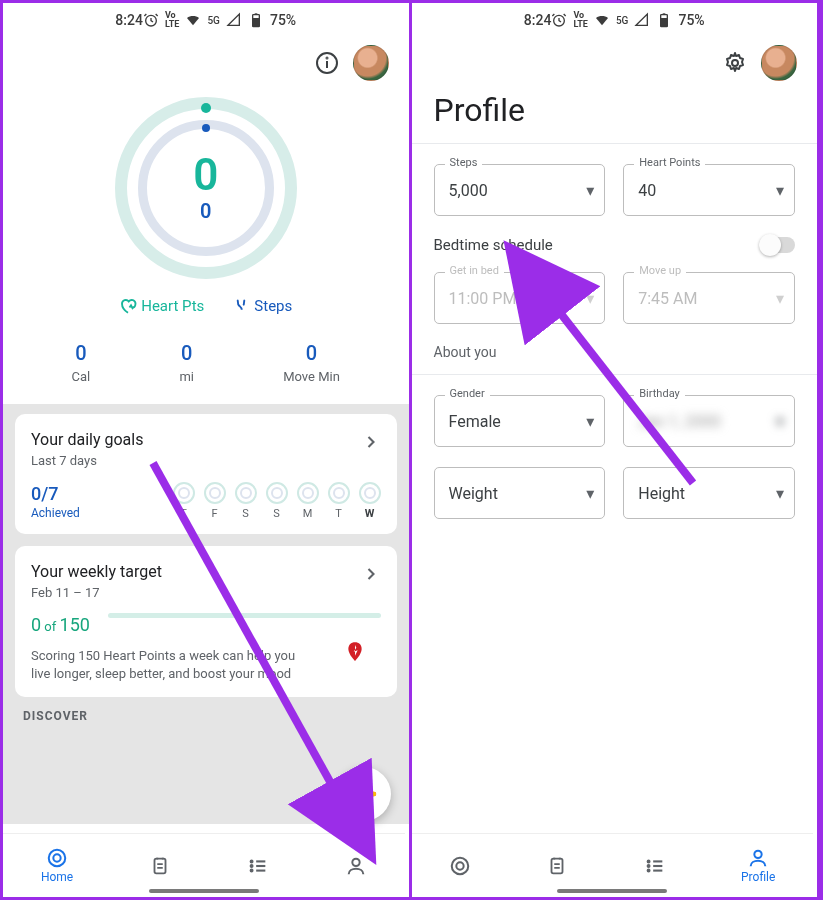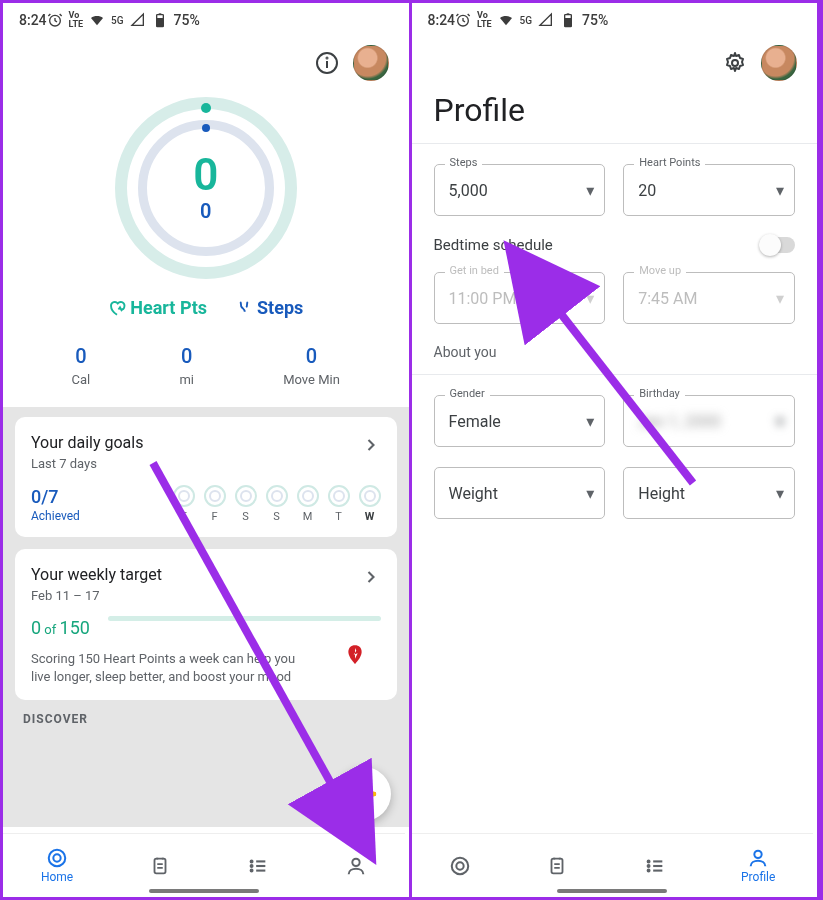--- a/index.html
+++ b/index.html
@@ -1,33 +1,33 @@
 <!DOCTYPE html>
 <html><head>
 <meta charset="utf-8">
 <style>
 *{box-sizing:border-box;margin:0;padding:0;font-family:'Google Sans',Roboto,Arial,sans-serif}
 body{background:#f0f0f0;display:flex;justify-content:center;padding:0}
 .stage{width:823px;height:900px;position:relative;background:#fff;border:3px solid #9b2de8;display:flex}
 .phone{flex:1;position:relative;background:#fff;overflow:hidden;border-right:3px solid #9b2de8}
 .phone:last-child{border-right:none}
-.status-bar{display:flex;justify-content:flex-start;align-items:center;padding:8px 16px;font-size:14px;font-weight:500;color:#3c3c3c}
+.status-bar{display:flex;justify-content:center;align-items:center;padding:8px 16px;font-size:14px;font-weight:500;color:#3c3c3c}
 .status-icons{display:flex;gap:6px;align-items:center}
 .status-icons svg{width:16px;height:16px}
 .topbar{display:flex;justify-content:flex-end;align-items:center;gap:12px;padding:8px 20px 4px}
 .avatar{width:36px;height:36px;border-radius:50%;background:radial-gradient(circle at 40% 35%,#e8b090 0 30%,#c78860 35% 60%,#3a6640 70%);border:1px solid rgba(0,0,0,.1)}
 .icon-btn{width:28px;height:28px;display:flex;align-items:center;justify-content:center;color:#5f6368}
 .ring-wrap{display:flex;flex-direction:column;align-items:center;padding:12px 0 10px}
 .ring-outer{width:182px;height:182px;border-radius:50%;border:12px solid #d7ede9;display:flex;align-items:center;justify-content:center;position:relative}
 .ring-dot{position:absolute;top:-6px;left:50%;transform:translateX(-50%);width:10px;height:10px;border-radius:50%;background:#18b69b}
 .ring-inner{width:136px;height:136px;border-radius:50%;border:9px solid #dde3ee;display:flex;flex-direction:column;align-items:center;justify-content:center;position:relative}
 .ring-dot2{position:absolute;top:-5px;left:50%;transform:translateX(-50%);width:8px;height:8px;border-radius:50%;background:#185abc}
 .big0{font-size:44px;font-weight:600;color:#18b69b;line-height:1}
 .small0{font-size:20px;font-weight:600;color:#185abc;margin-top:2px}
-.legend{display:flex;gap:28px;margin-top:18px;font-size:18px;font-weight:700}
+.legend{display:flex;gap:28px;margin-top:18px;font-size:15px;font-weight:400}
 .lg-heart{color:#18b69b;display:flex;align-items:center;gap:4px}
 .lg-steps{color:#185abc;display:flex;align-items:center;gap:4px}
 .metrics{display:flex;justify-content:space-around;padding:16px 24px 20px}
 .metric{display:flex;flex-direction:column;align-items:center;gap:4px}
 .metric .val{color:#185abc;font-size:20px;font-weight:500}
 .metric .lab{color:#5f6368;font-size:13px}
 .cards{padding:0 12px;background:#e5e5e5;padding-top:10px;height:420px;overflow:hidden}
 .card{background:#fff;border-radius:10px;padding:16px 16px 14px;margin-bottom:12px;position:relative}
 .card-title{font-size:16px;color:#202124;font-weight:400}
 .card-sub{font-size:13px;color:#5f6368;margin-top:4px}
@@ -302,21 +302,21 @@
   <div class="hr"></div>
   <div class="section" style="padding-top:20px">
    <div class="fields">
     <div class="field">
      <span class="f-label">Steps</span>
      <span>5,000</span>
      <span class="dd">▾</span>
     </div>
     <div class="field">
      <span class="f-label">Heart Points</span>
-     <span>20</span>
+     <span>40</span>
      <span class="dd">▾</span>
     </div>
    </div>
    <div class="bed-row">
     <span style="color:#3c4043;font-size:15px">Bedtime schedule</span>
     <div class="toggle"></div>
    </div>
    <div class="fields">
     <div class="field disabled">
      <span class="f-label" style="color:#bdbdbd">Get in bed</span>

